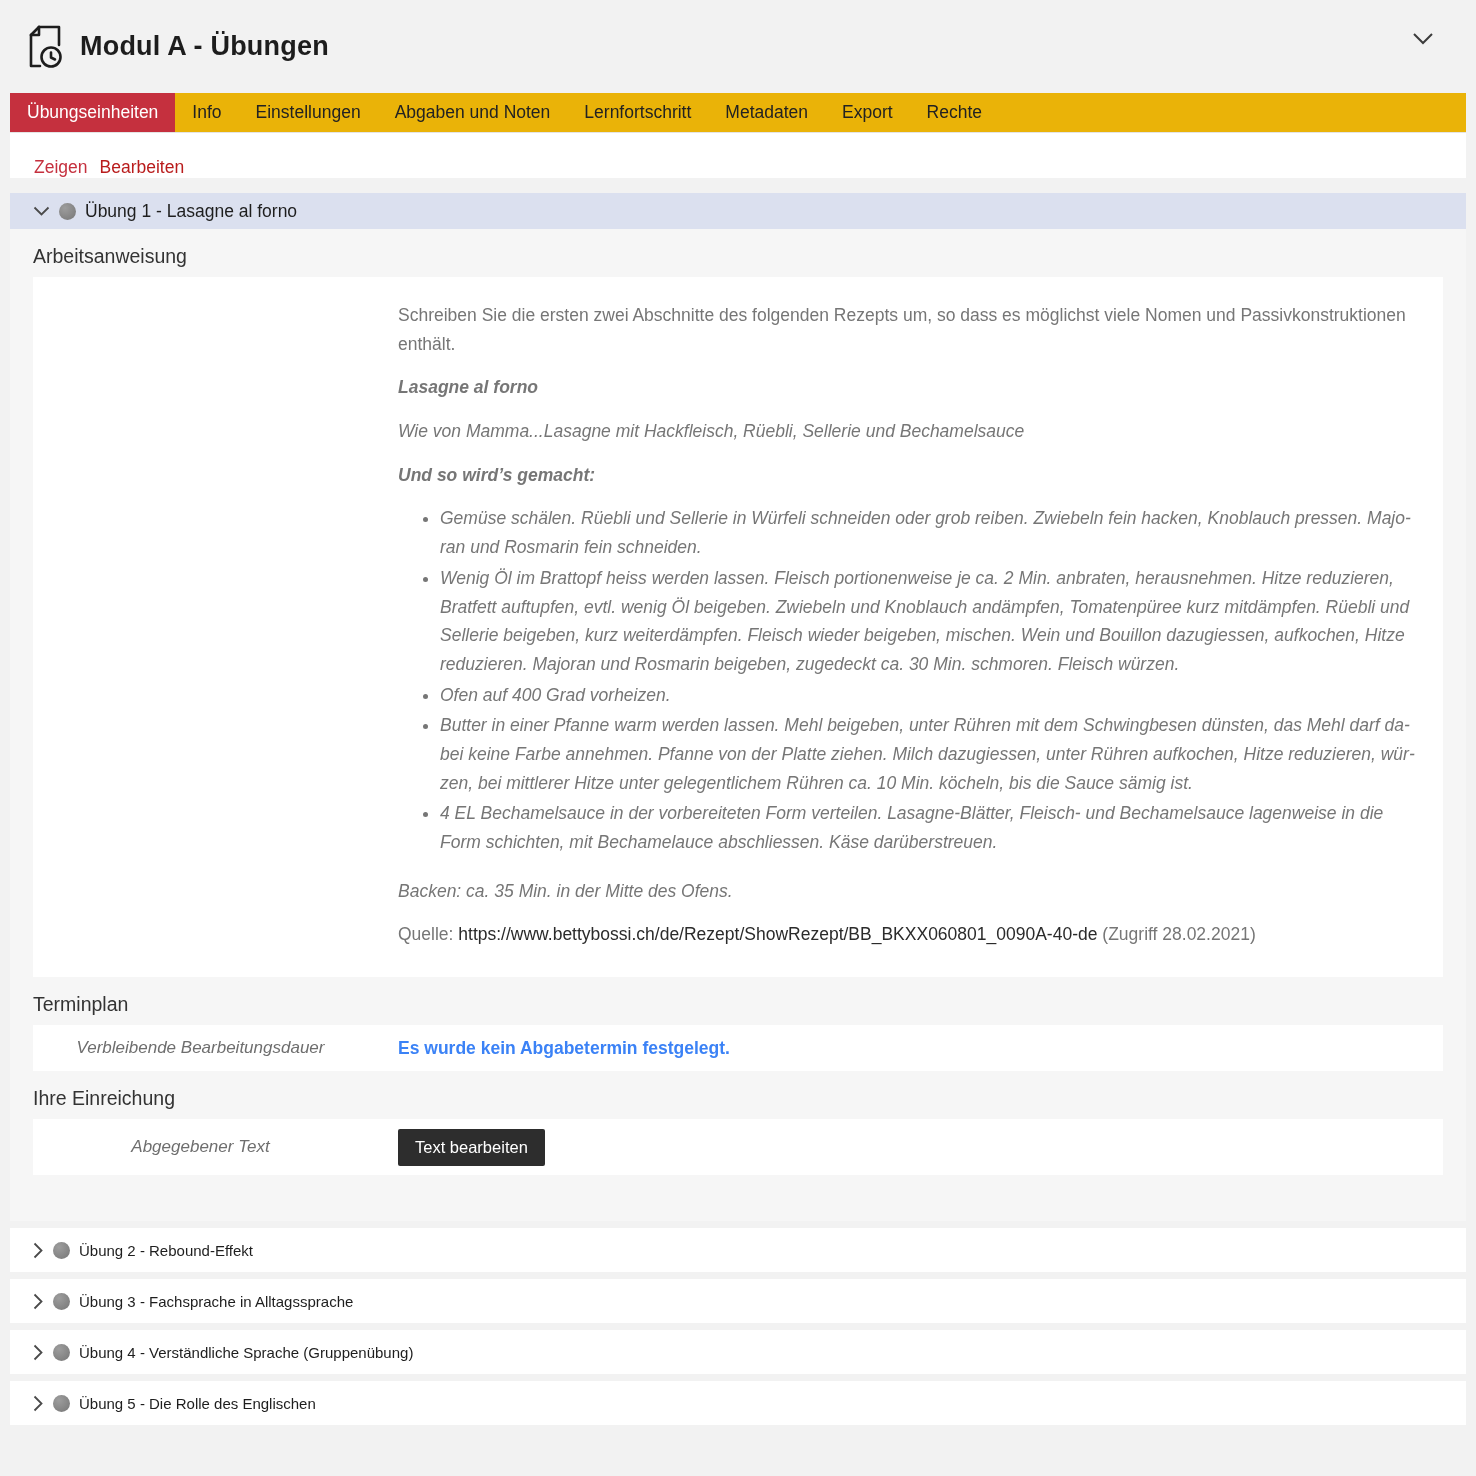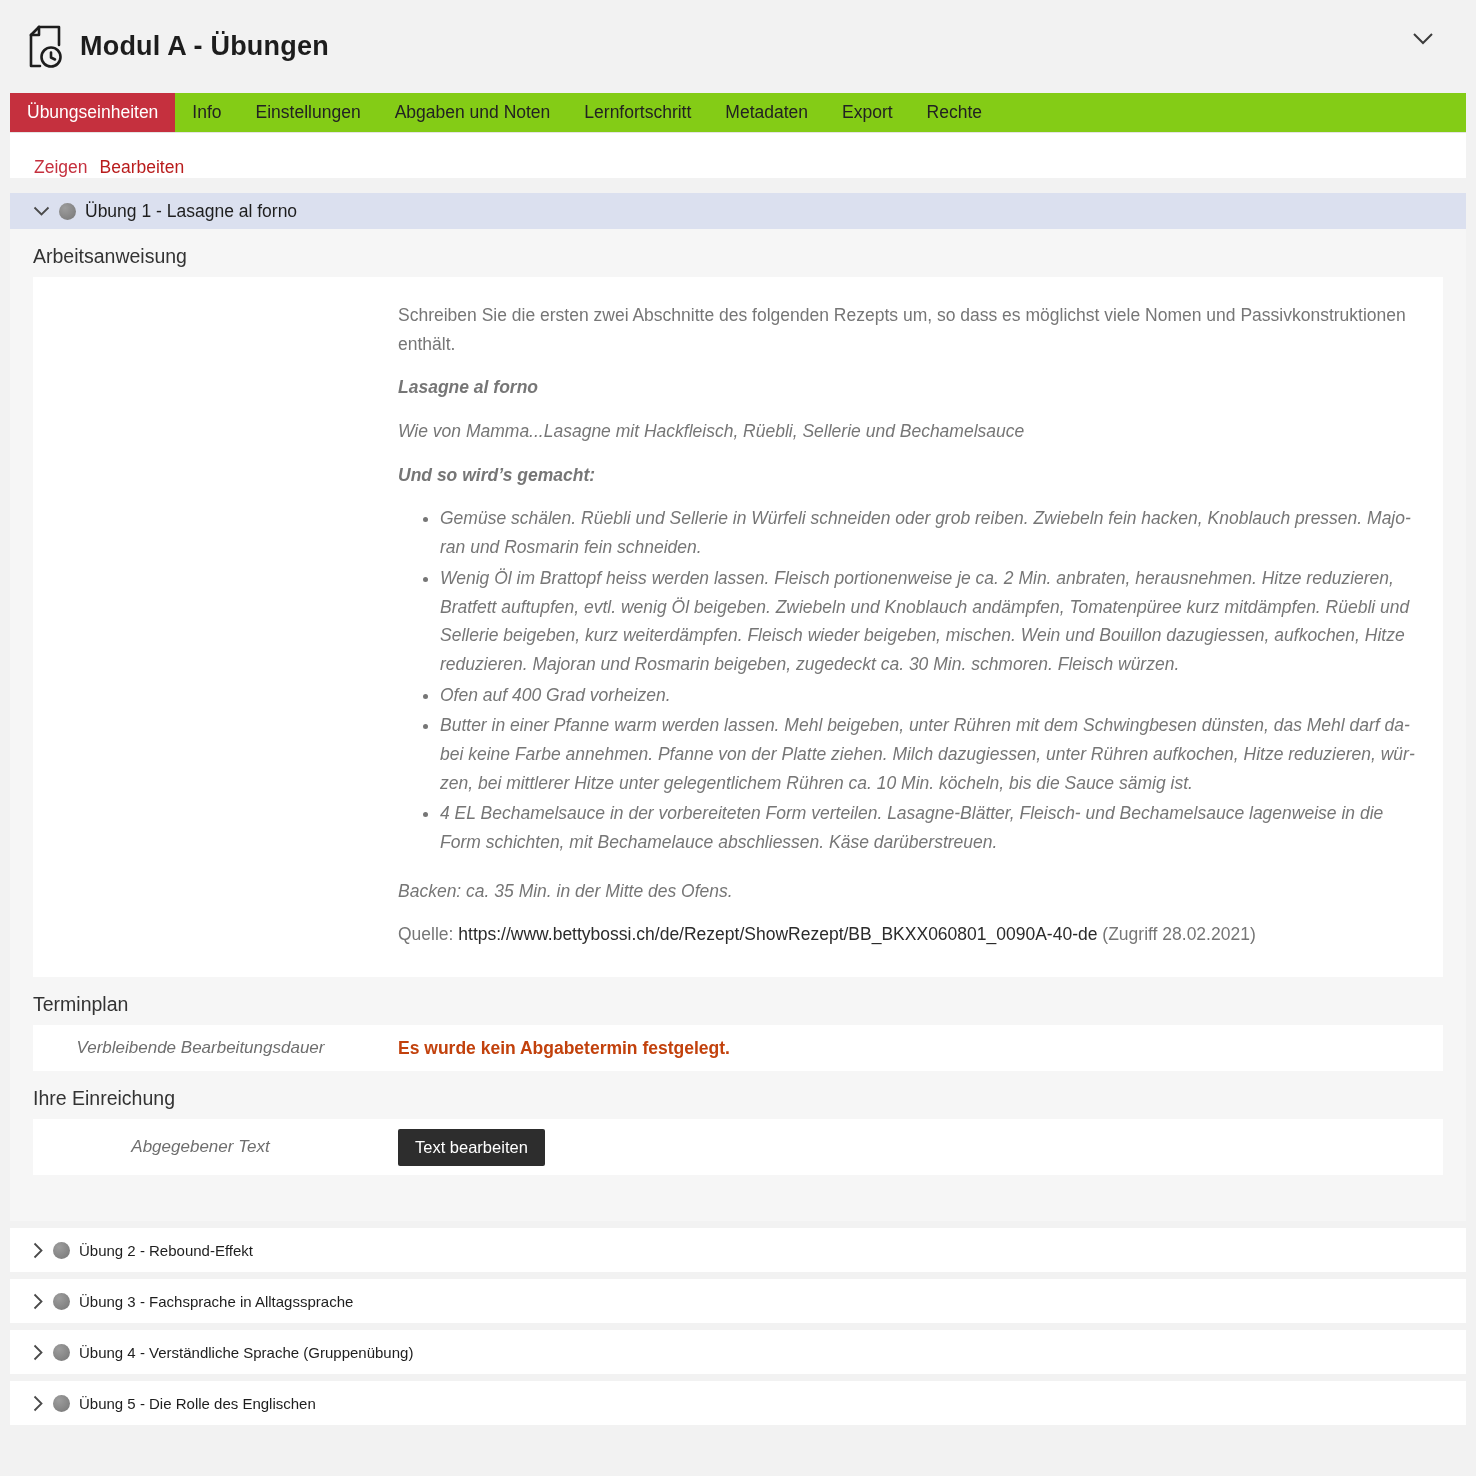--- a/index.html
+++ b/index.html
@@ -32,21 +32,21 @@
   .titlebar .collapse {
     position: absolute;
     right: 32px;
     top: 32px;
     cursor: pointer;
     display: inline-flex;
   }
 
   
   .tabbar {
-    background: #84cc16;
+    background: #eab308;
     height: 40px;
     display: flex;
     align-items: stretch;
     border-bottom: 1px solid #e4e4e4;
   }
   .tab {
     display: flex;
     align-items: center;
     padding: 0 17px;
     font-size: 17.5px;
@@ -138,21 +138,21 @@
     padding-right: 30px;
     text-align: center;
     font-style: italic;
     font-size: 17px;
     color: #6e6e6e;
     flex: 0 0 auto;
   }
   .form-value {
     font-size: 17.5px;
     font-weight: 700;
-    color: #c2410c;
+    color: #3b82f6;
   }
   .btn-dark {
     background: var(--button-bg, #2d2d2d);
     color: #fff;
     font-family: inherit;
     font-size: 16.5px;
     border: none;
     border-radius: 2px;
     padding: 9px 17px;
     cursor: pointer;

